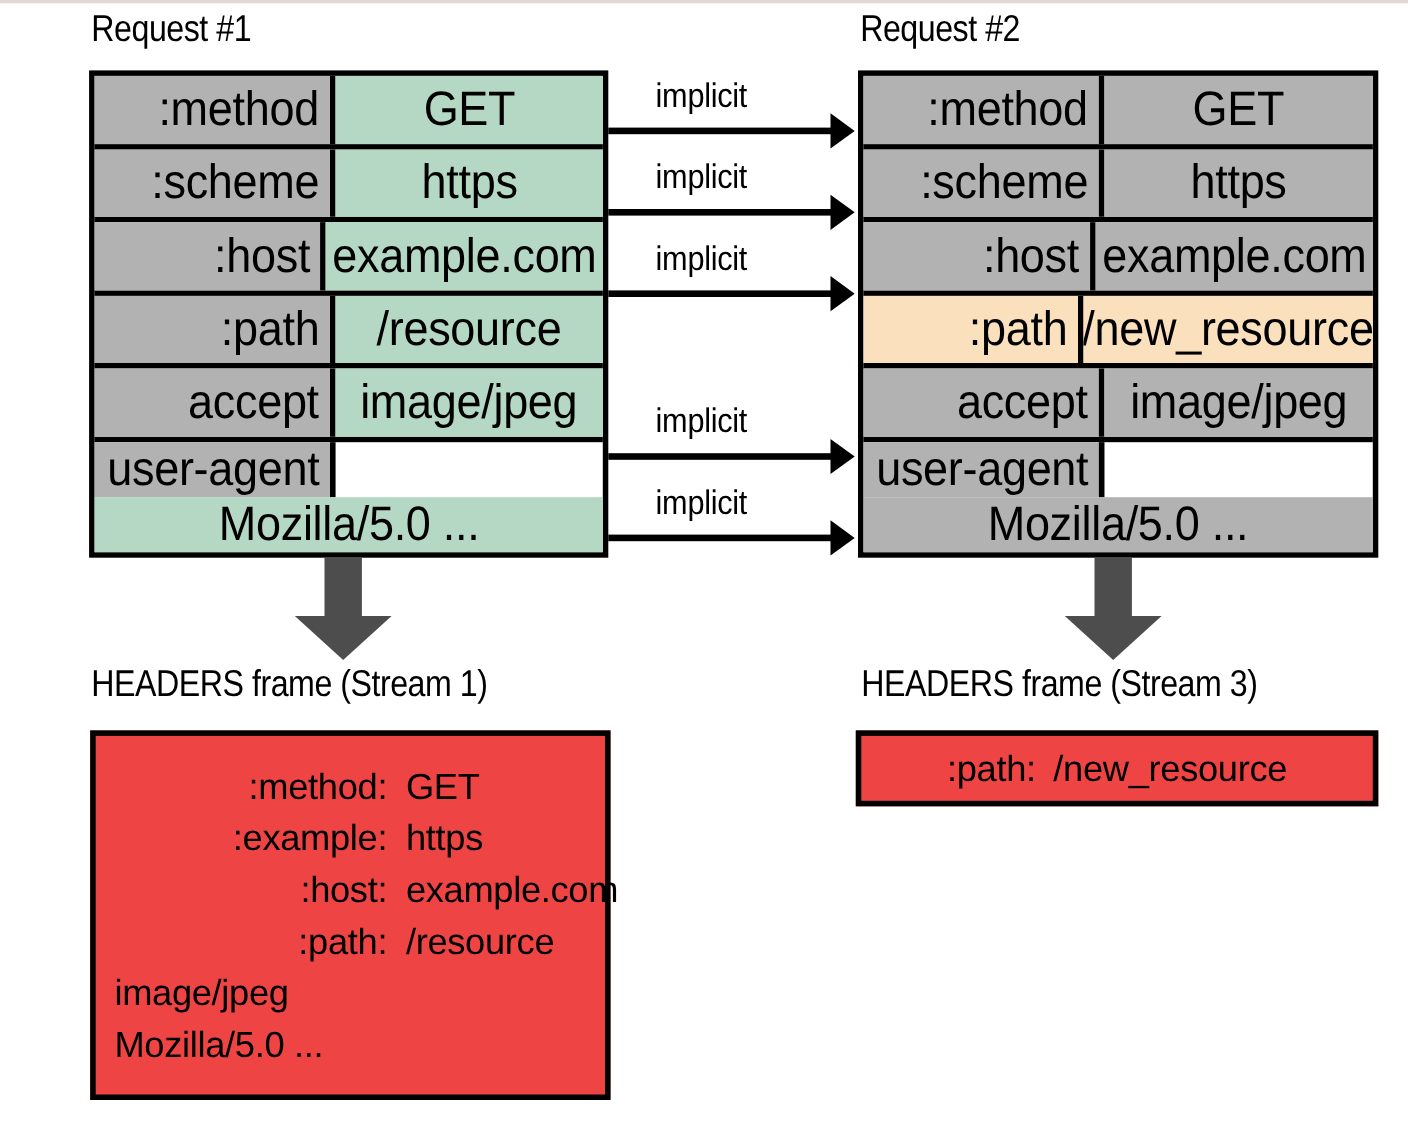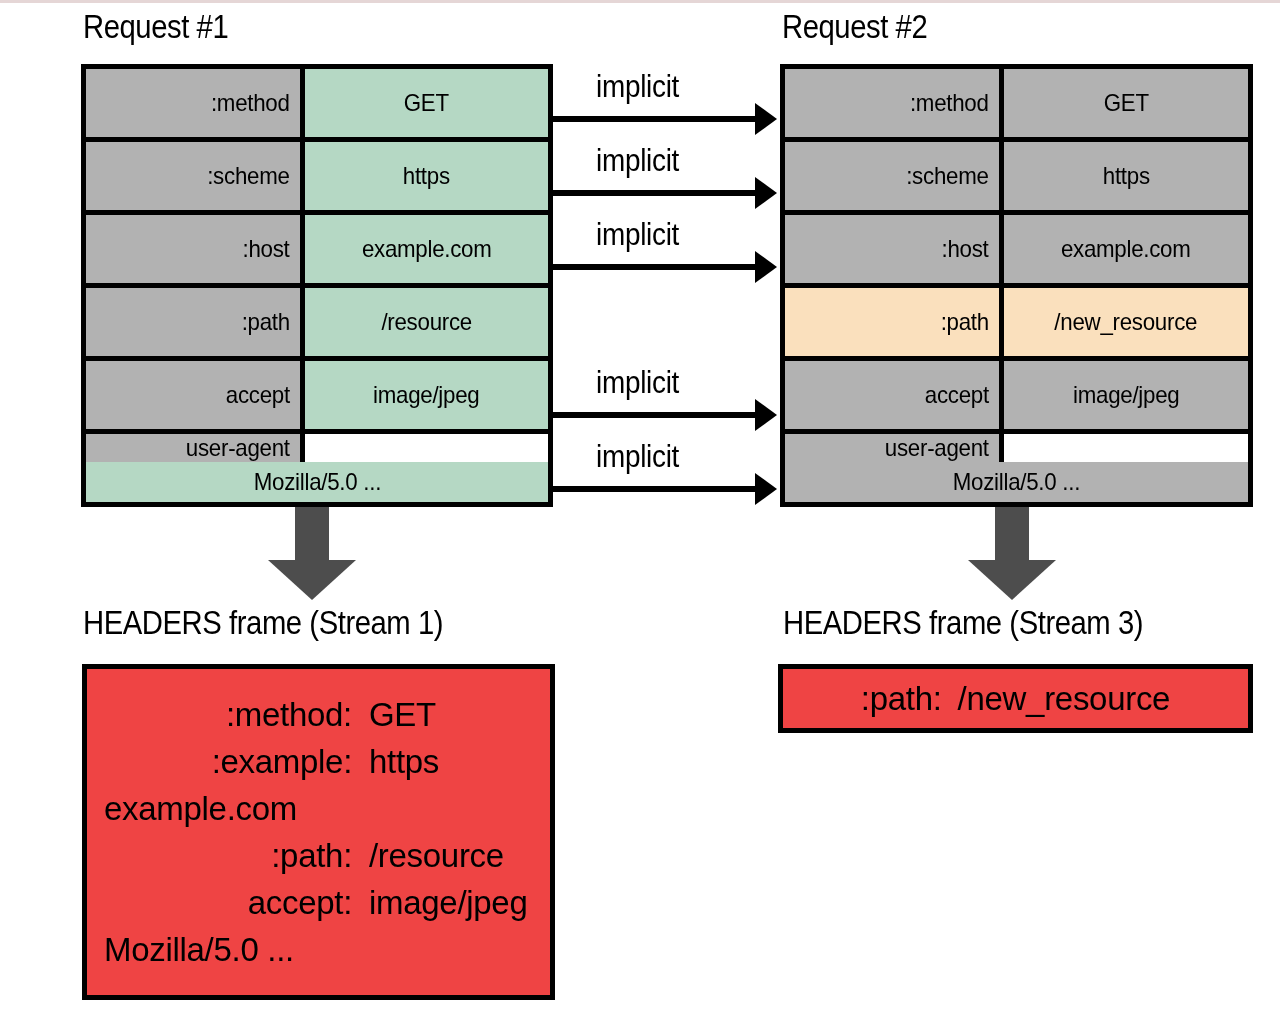--- a/index.html
+++ b/index.html
@@ -48,21 +48,21 @@
     flex: 1 1 0;
     border-bottom: 5px solid #000;
     box-sizing: border-box;
   }
   .req-row:last-child { border-bottom: none; flex-direction: column; }
 
   .cell {
     display: flex;
     align-items: center;
     box-sizing: border-box;
-    font-size: 24px;
+    font-size: 44px;
     letter-spacing: -0.3px;
     white-space: nowrap;
     overflow: hidden;
   }
   .cell-key {
     width: 219px;
     justify-content: flex-end;
     padding-right: 10px;
     border-right: 5px solid #000;
   }
@@ -299,28 +299,28 @@
 <div class="frame-box frame-box-multi" id="frame1-box" style="left:82px; top:664px; width:473px; height:336px;">
     <div class="frame-line">
       <span class="fname">:method:</span>
       <span class="fval">GET</span>
     </div>
     <div class="frame-line">
       <span class="fname">:example:</span>
       <span class="fval">https</span>
     </div>
     <div class="frame-line">
+      <span class="fname">:host:</span>
       <span class="fval">example.com</span>
     </div>
     <div class="frame-line">
       <span class="fname">:path:</span>
       <span class="fval">/resource</span>
     </div>
     <div class="frame-line">
-      <span class="fname">accept:</span>
       <span class="fval">image/jpeg</span>
     </div>
     <div class="frame-line">
       <span class="fval">Mozilla/5.0 ...</span>
     </div>
   </div>
 
 <div class="panel-title" style="left:783px; top:602px;">HEADERS frame (Stream 3)</div>
 <div class="frame-box frame-box-single" id="frame2-box" style="left:778px; top:664px; width:475px; height:69px;">
     <div class="frame-line">

